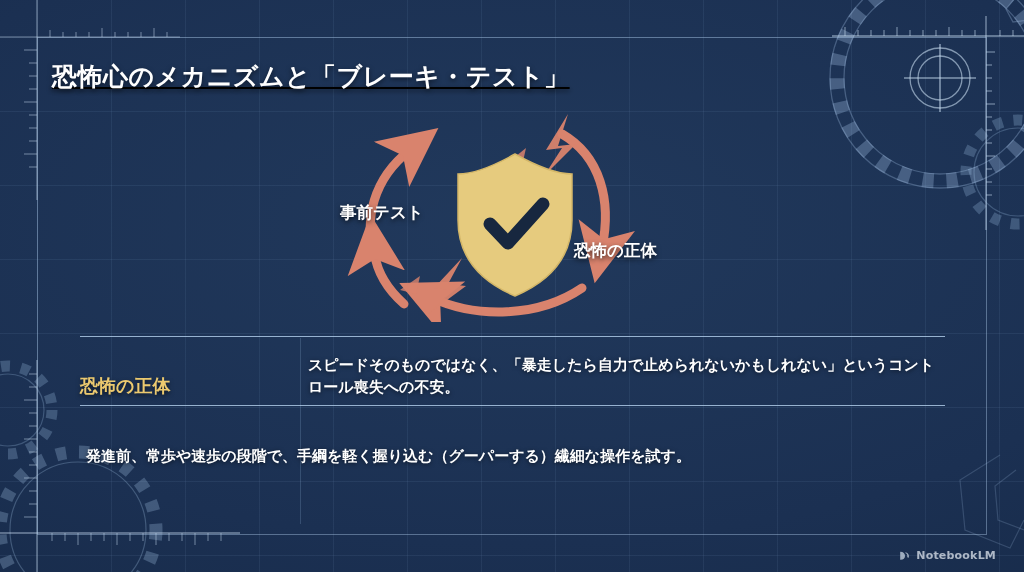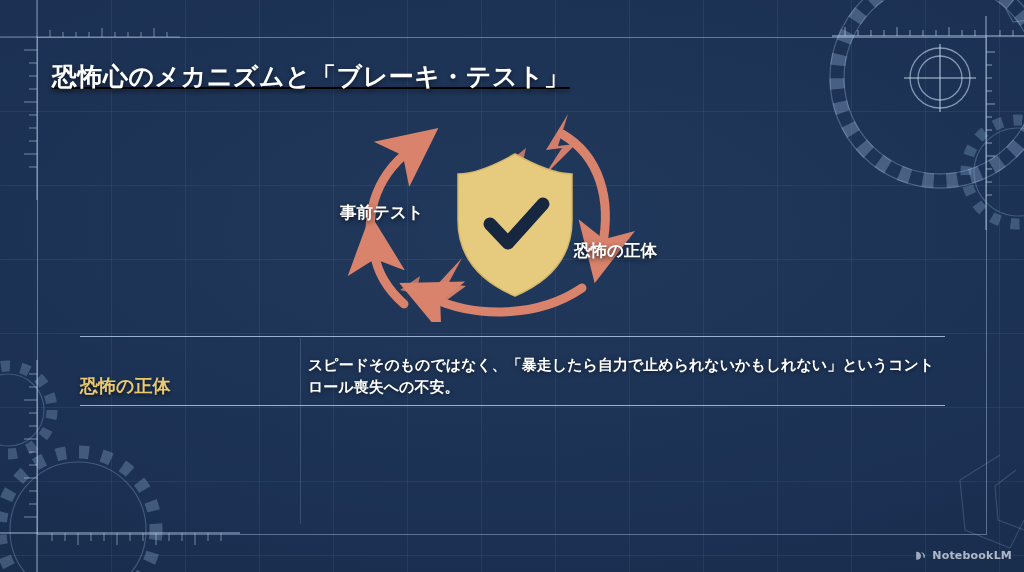--- a/index.html
+++ b/index.html
@@ -136,21 +136,21 @@
     left: 300px;
     top: 338px;
     width: 1px;
     height: 186px;
     background: rgba(150,185,225,0.22);
   }
 
   
   #watermark {
     position: absolute;
-    right: 12px;
+    right: 28px;
     bottom: 10px;
     display: flex;
     align-items: center;
     gap: 5px;
     opacity: 0.72;
   }
   #watermark .wm-text {
     color: #e7edf5;
     font-size: 11px;
     font-weight: 600;
@@ -346,20 +346,21 @@
   <div id="col-divider"></div>
 
   <div id="table">
 
     <div class="trow first">
       <div class="tlabel">恐怖の正体</div>
       <div class="tbody">スピードそのものではなく、「暴走したら自力で止められないかもしれない」というコントロール喪失への不安。</div>
     </div>
 
     <div class="trow">
+      <div class="tbody">発進前、常歩や速歩の段階で、手綱を軽く握り込む（グーパーする）繊細な操作を試す。</div>
     </div>
 
 
   </div>
 
   <div id="watermark">
     <svg width="13" height="13" viewBox="0 0 24 24">
       <path d="M4 5 C 10 5, 13 9, 13 13 C 13 17, 10 20, 5 20 L 4 20 Z" fill="#cfdbe8"></path>
       <path d="M14 6 C 19 7, 21 11, 20 16 L 17 15 C 18 11, 16 8, 13.5 7.4 Z" fill="#cfdbe8"></path>
     </svg>

